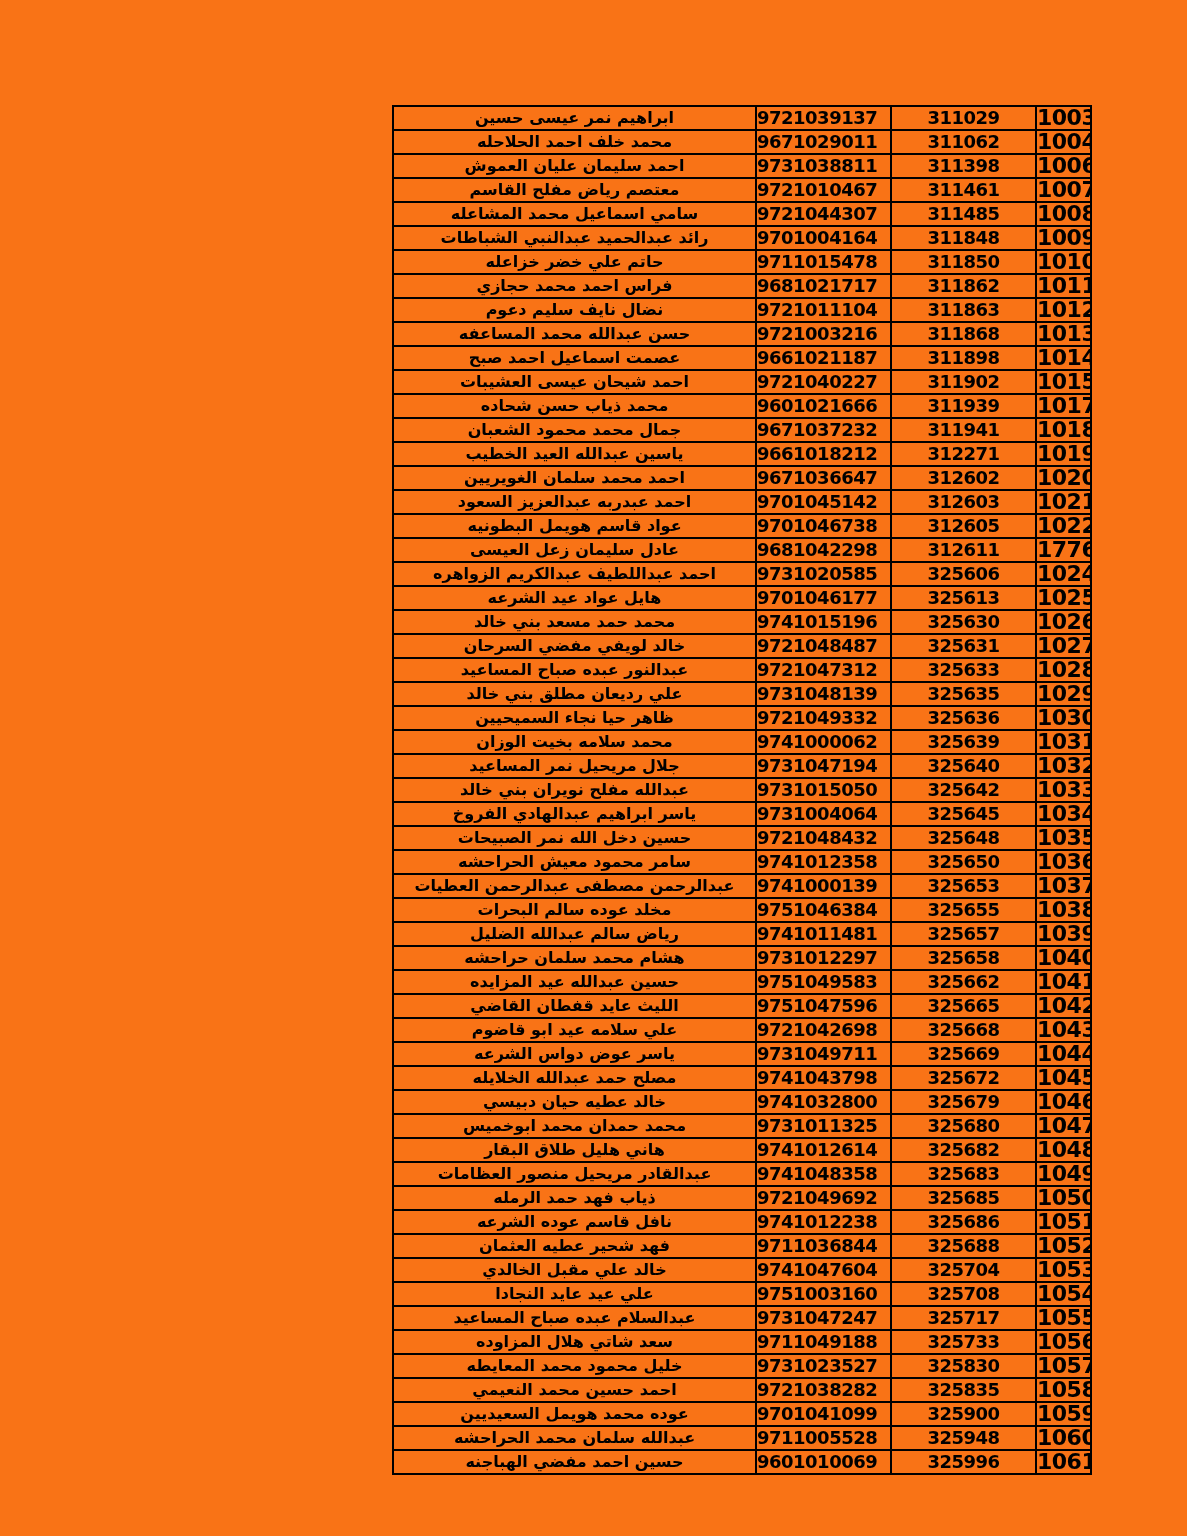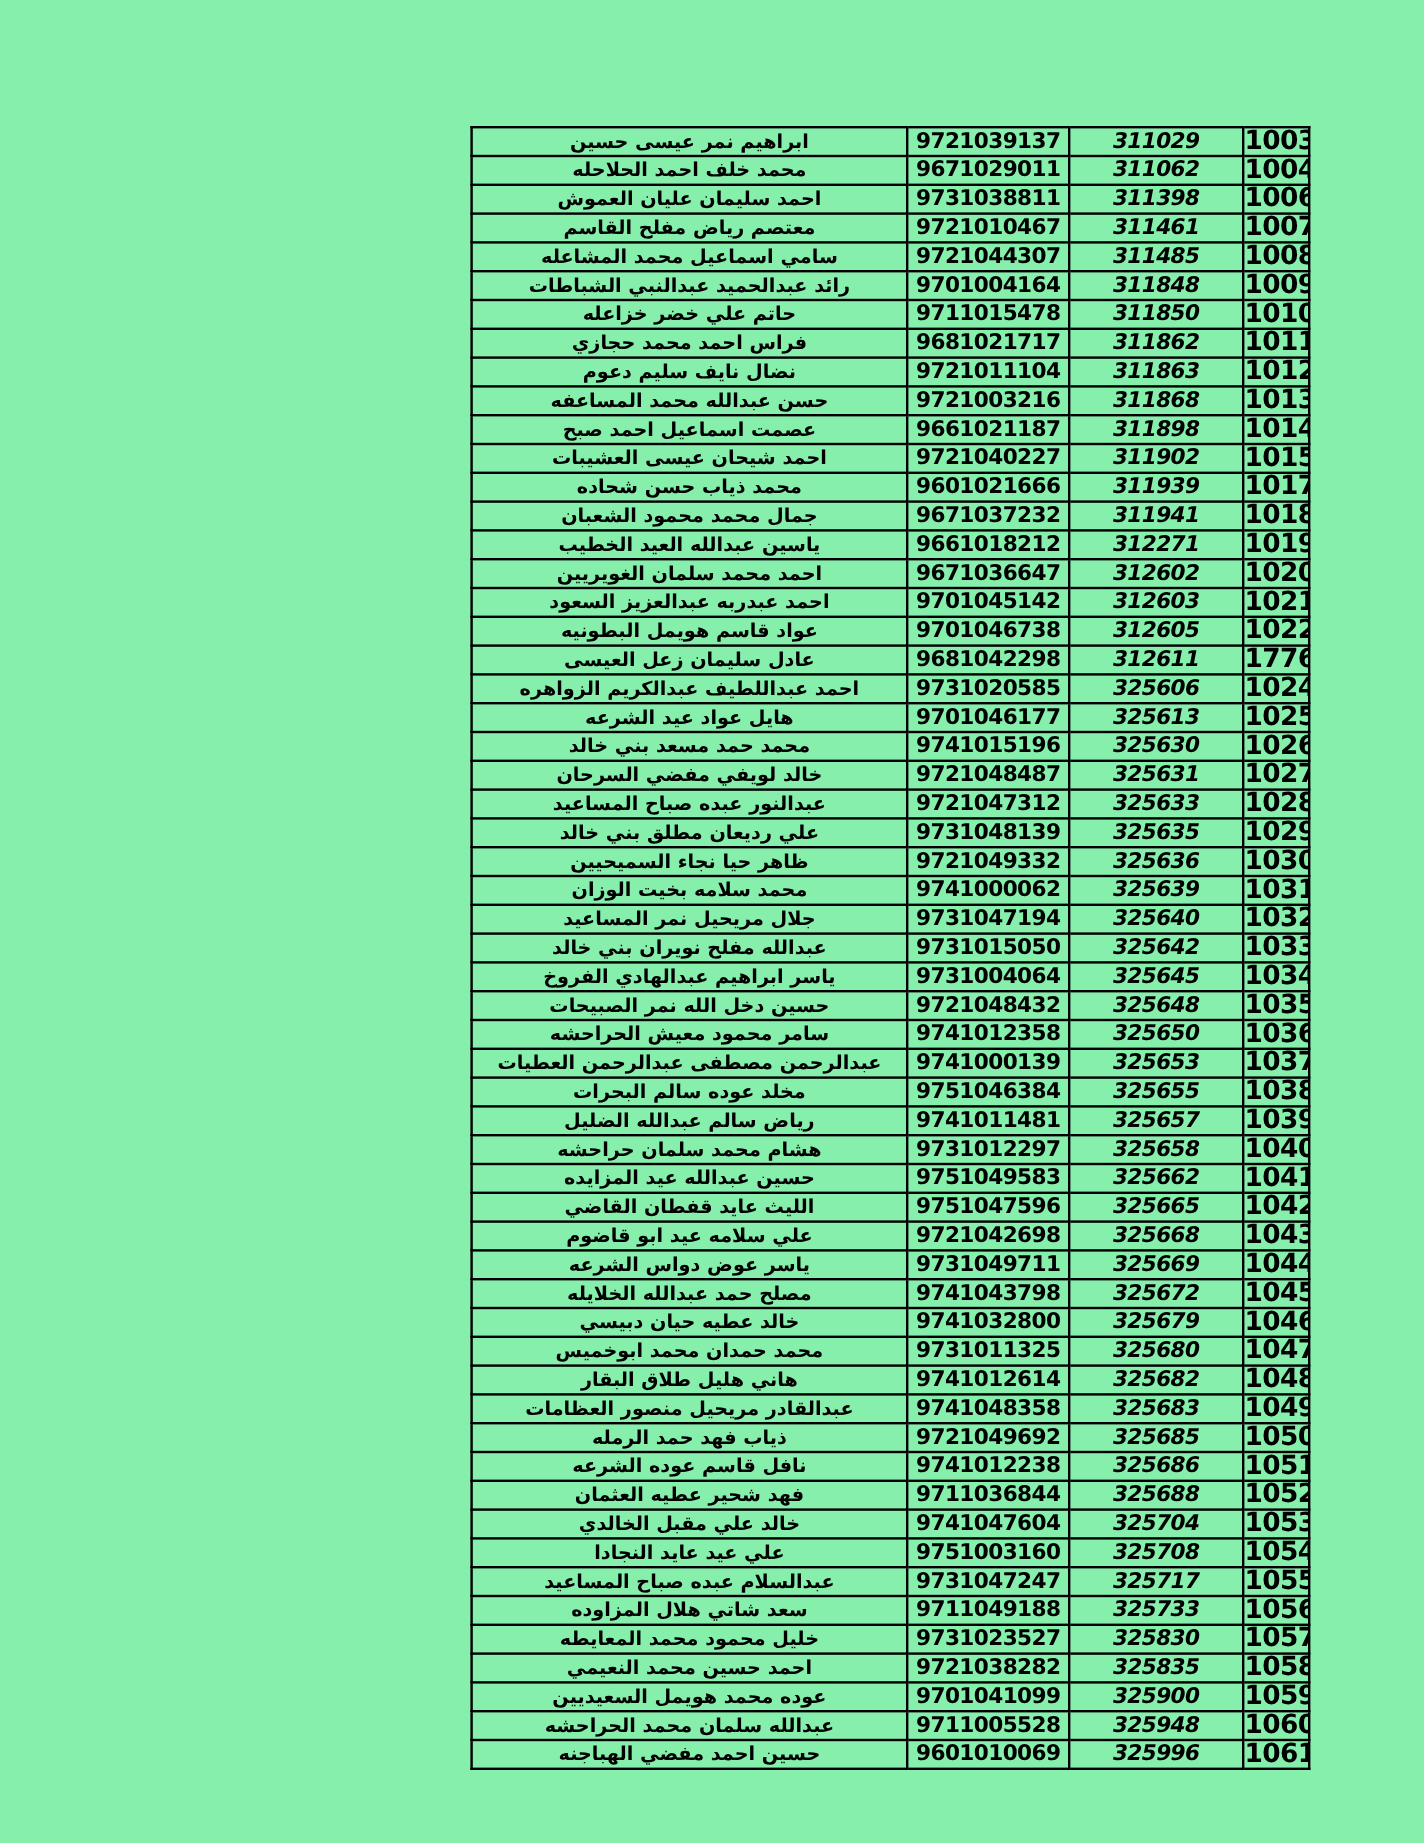--- a/index.html
+++ b/index.html
@@ -4,21 +4,21 @@
 <style>
   html, body {
     margin: 0;
     padding: 0;
     background: #ffffff;
   }
   .page {
     position: relative;
     width: 1187px;
     height: 1536px;
-    background: #86efac;
+    background: #f97316;
     font-family: "DejaVu Sans", sans-serif;
     overflow: hidden;
   }
   table.roster {
     position: absolute;
     left: 392px;
     top: 105px;
     width: 698px;
     height: 1277px;
     border-collapse: collapse;
@@ -34,29 +34,28 @@
     white-space: nowrap;
     overflow: hidden;
     height: 17.6px;
   }
   td.c-name {
     text-align: center;
     direction: rtl;
     font-size: 16px;
   }
   td.c-id {
-    text-align: center;
+    text-align: left;
     font-size: 18px;
     letter-spacing: -0.5px;
   }
   td.c-serial {
     text-align: center;
     font-size: 18px;
     letter-spacing: -0.5px;
-    font-style: italic;
   }
   td.c-no {
     text-align: left;
     padding-left: 4px;
     font-size: 22px;
     letter-spacing: -0.5px;
   }
 </style>
 </head>
 <body>

